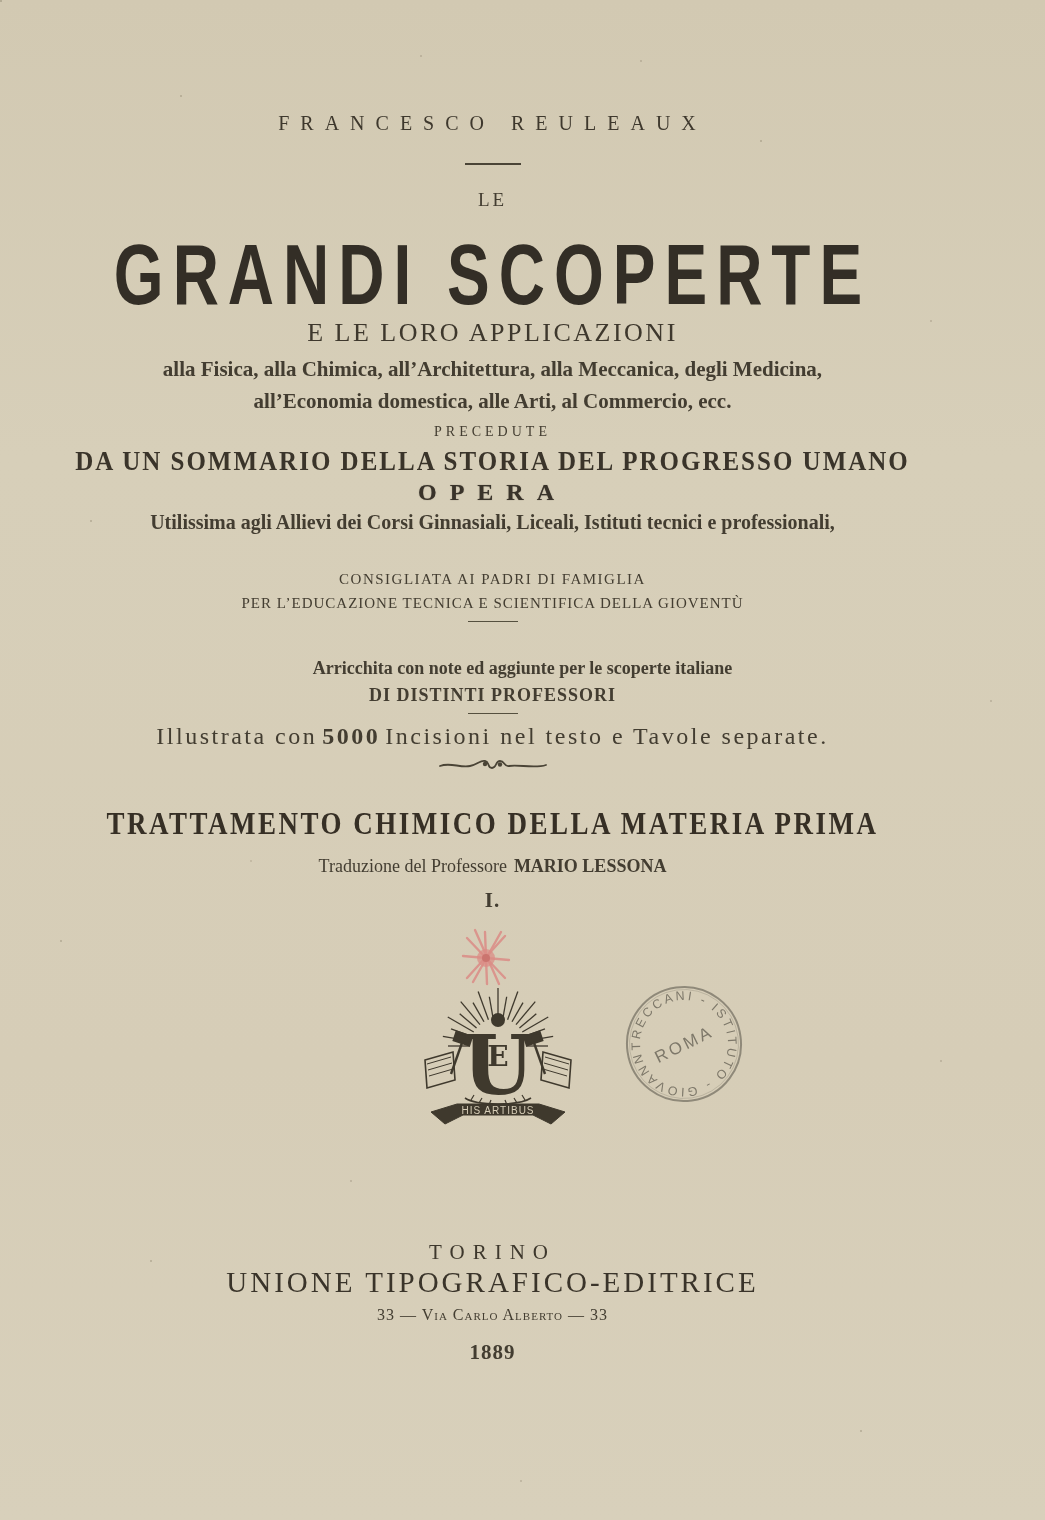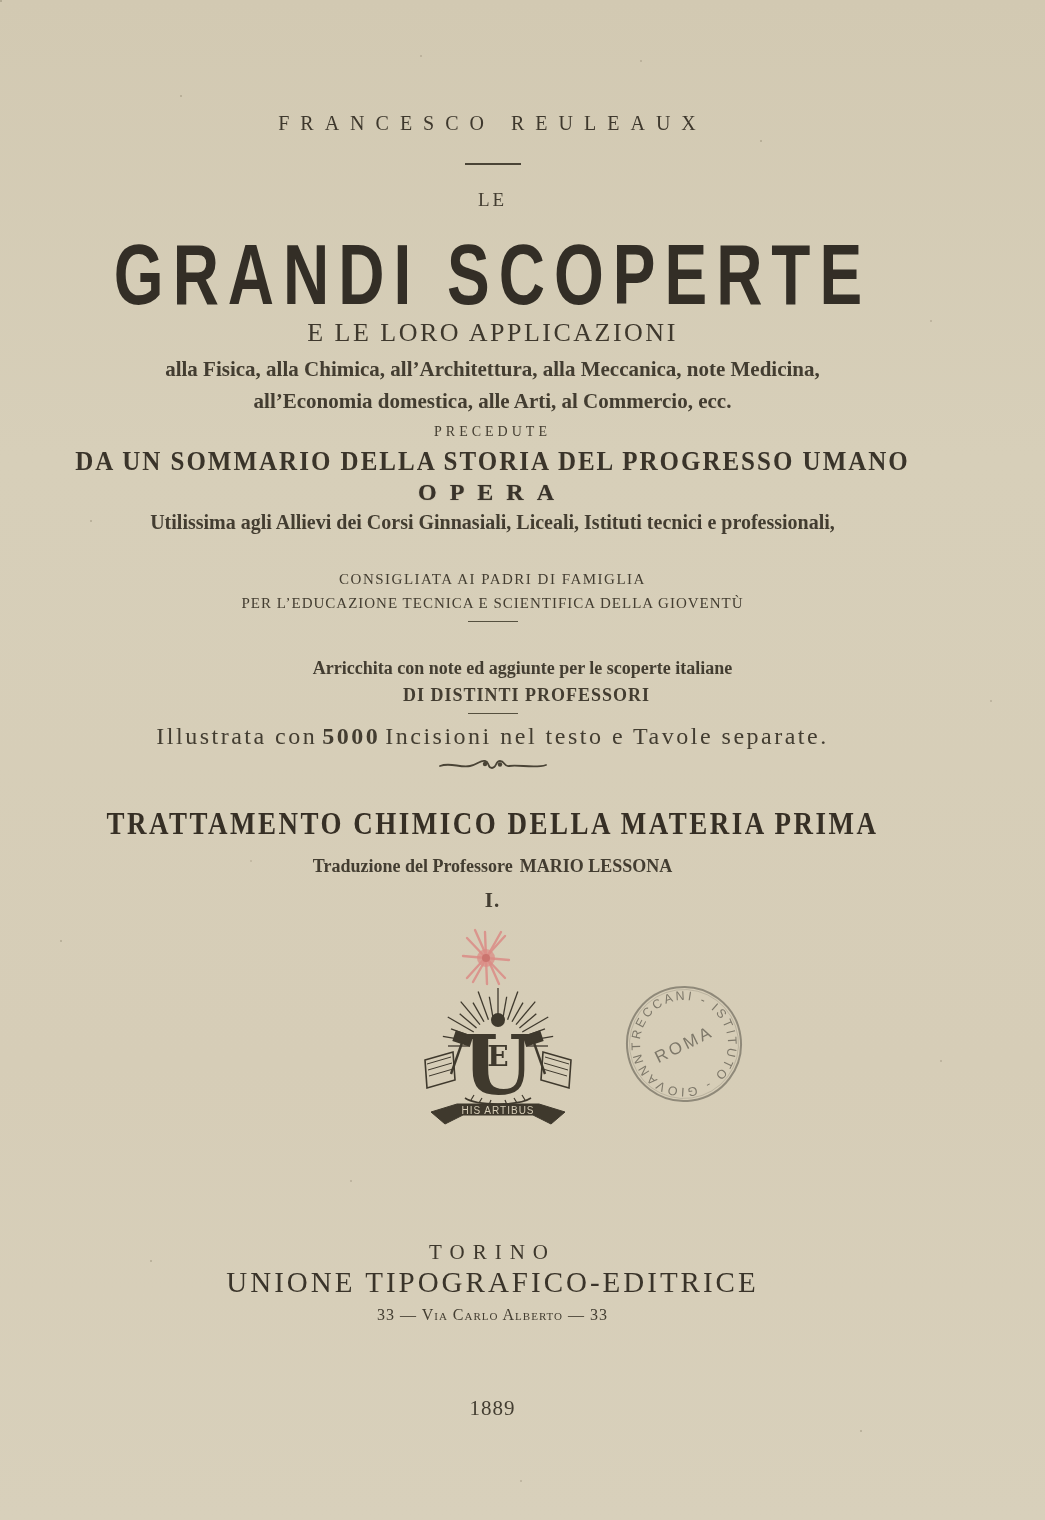--- a/index.html
+++ b/index.html
@@ -38,53 +38,53 @@
                   transform:scaleY(1.1); transform-origin:center top; }
   .opera        { top:479px; font-size:24px; font-weight:bold; letter-spacing:13px; color:#39332a;
                   text-shadow:0 0 1px rgba(60,54,43,.6); }
   .aud1         { top:511px; font-size:20px; font-weight:bold; }
   .aud2         { top:539px; font-size:20px; font-weight:bold; }
   .consigliata  { top:571px; font-size:15px; letter-spacing:1.5px; }
   .educazione   { top:595px; font-size:15px; letter-spacing:1px; }
   .rule-edu     { top:621px; left:468px; width:50px; height:1px; background:#55503f; }
   .trad1        { top:631px; font-size:19px; font-weight:bold; letter-spacing:1.5px; }
   .trad2        { top:658px; font-size:18px; font-weight:bold;padding-left:30px; }
-  .trad3        { top:685px; font-size:18px; font-weight:bold; letter-spacing:1px;padding-left:34px; }
+  .trad3        { top:685px; font-size:18px; font-weight:bold; letter-spacing:1px; }
   .rule-trad    { top:713px; left:468px; width:50px; height:1px; background:#55503f; }
   .illustrata   { top:723px; font-size:24px; letter-spacing:2.5px; }
   .illustrata b { margin:0 5px; }
   .squiggle     { top:756px; }
   .section-title{ top:806px; font-size:27px; font-weight:bold; letter-spacing:2.5px; color:#362f25;
                   transform:scaleY(1.15); transform-origin:center top; }
   .translator   { top:856px; font-size:18px; font-weight:bold; }
-  .translator .pre { font-weight:bold; }
+  .translator .pre { font-weight:normal; }
   .translator .name { margin-left:7px; }
   .volume       { top:888px; font-size:21px; font-weight:bold; letter-spacing:1px; }
 
   .red-mark { position:absolute; left:455px; top:926px; }
   .emblem   { position:absolute; left:417px; top:982px; }
   .stamp    { position:absolute; left:618px; top:980px; opacity:.85; }
 
   .city      { top:1240px; font-size:21px; letter-spacing:8px; color:#3e382d; }
   .publisher { top:1266px; font-size:29px; letter-spacing:3px; color:#3a342a; }
   .address   { top:1306px; font-size:16px; font-variant:small-caps; letter-spacing:1px; }
-  .year      { top:1396px; font-size:21px; letter-spacing:1px; }
+  .year      { top:1340px; font-size:21px; letter-spacing:1px;font-weight:bold; }
 </style>
 </head>
 <body>
 
 <div id="page">
   <div class="speckles"></div>
 
   <div class="abs author">FRANCESCO REULEAUX</div>
   <div class="rule rule-author"></div>
   <div class="abs article">LE</div>
   <div class="abs main-title">GRANDI SCOPERTE</div>
   <div class="abs subtitle">E LE LORO APPLICAZIONI</div>
-  <div class="abs app1">alla Fisica, alla Chimica, all’Architettura, alla Meccanica, note Medicina,</div>
+  <div class="abs app1">alla Fisica, alla Chimica, all’Architettura, alla Meccanica, degli Medicina,</div>
   <div class="abs app2">all’Economia domestica, alle Arti, al Commercio, ecc.</div>
   <div class="abs precedute">PRECEDUTE</div>
   <div class="abs sommario">DA UN SOMMARIO DELLA STORIA DEL PROGRESSO UMANO</div>
   <div class="abs opera">OPERA</div>
   <div class="abs aud1">Utilissima agli Allievi dei Corsi Ginnasiali, Liceali, Istituti tecnici e professionali,</div>
   <div class="abs consigliata">CONSIGLIATA AI PADRI DI FAMIGLIA</div>
   <div class="abs educazione">PER L’EDUCAZIONE TECNICA E SCIENTIFICA DELLA GIOVENTÙ</div>
   <div class="rule rule-edu"></div>
 
   <div class="abs trad2">Arricchita con note ed aggiunte per le scoperte italiane</div>

